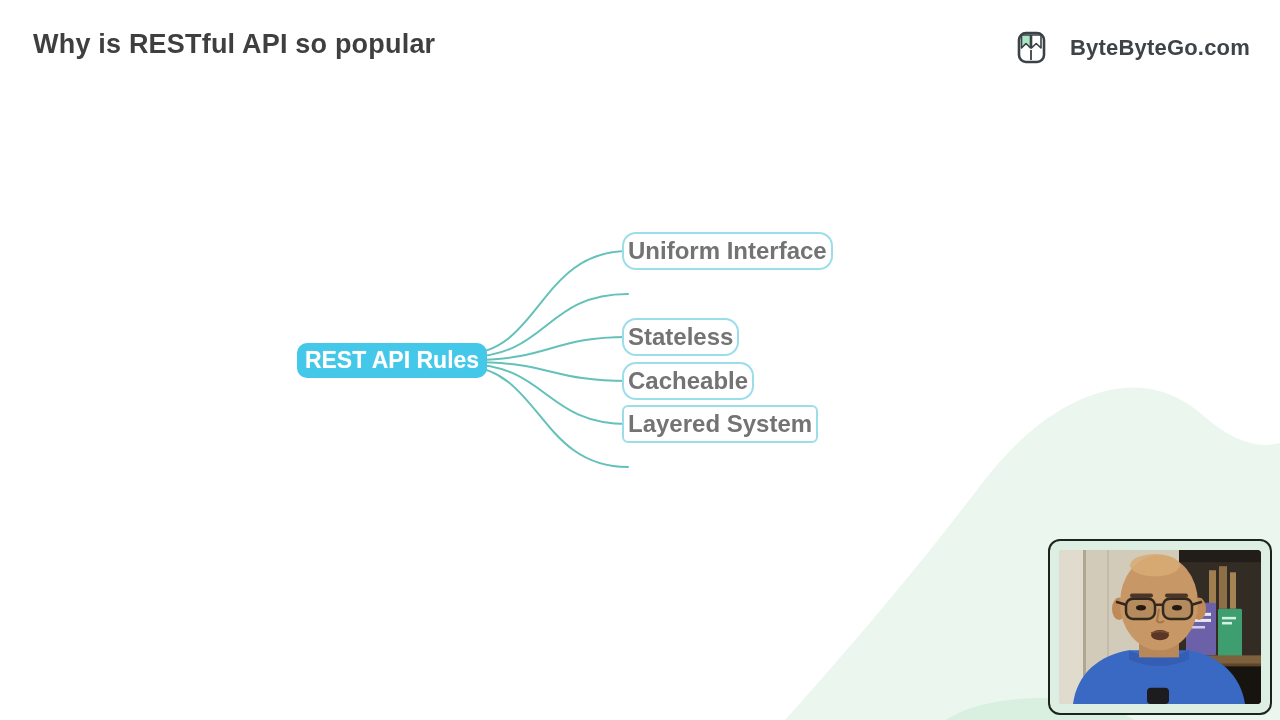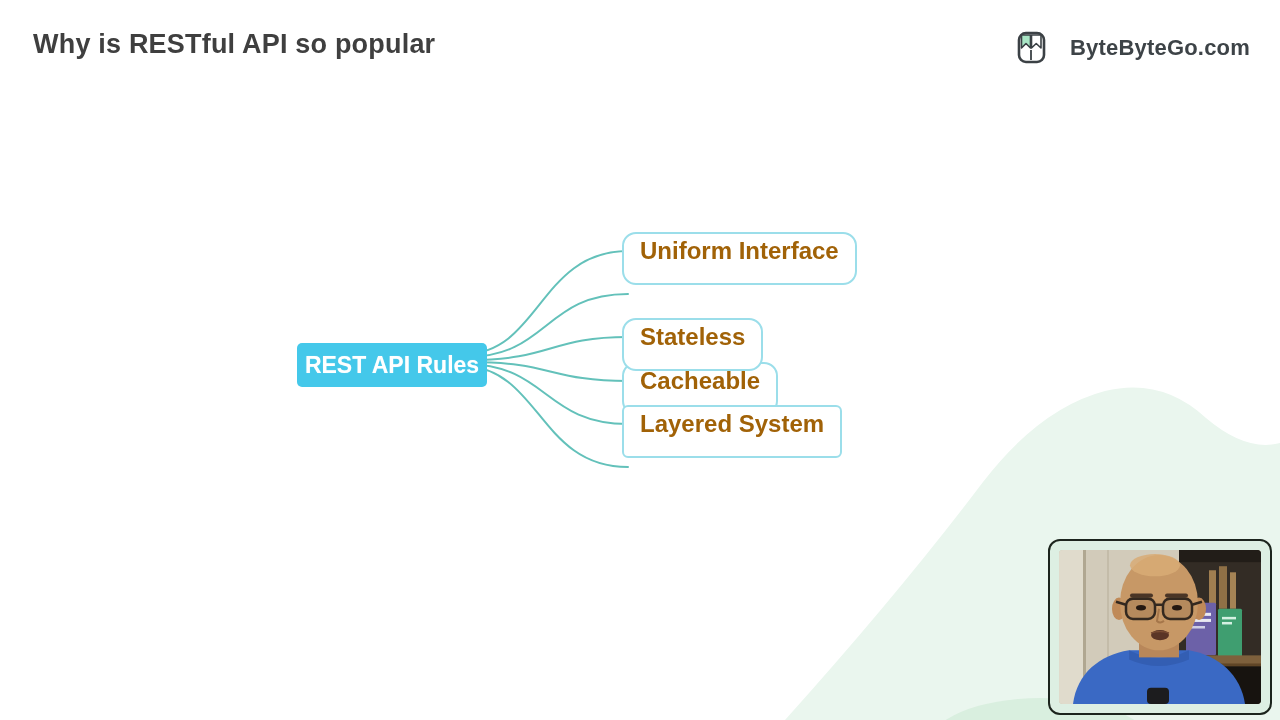--- a/index.html
+++ b/index.html
@@ -26,33 +26,33 @@
     display: flex; align-items: center; gap: 24px; z-index: 3; margin-top: 9px;
   }
   .brand-text {
     font-size: 22px; font-weight: bold; color: #3d4347; letter-spacing: 0.2px;
   }
 
   
   .connector-svg { position: absolute; inset: 0; z-index: 1; }
   .root-node {
     position: absolute; left: 297px; top: 343px;
-    width: 190px; height: 44px; z-index: 2;
-    background: #44c8ea; border-radius: 5px;
+    width: 190px; height: 35px; z-index: 2;
+    background: #44c8ea; border-radius: 10px;
     display: flex; align-items: center; justify-content: center;
     color: #ffffff; font-size: 23px; font-weight: bold;
     text-shadow: 0 0 1px rgba(255,255,255,.4);
   }
   .branch-node {
     position: absolute; left: 622px; z-index: 2;
-    height: 53px; line-height: 34px;
-    padding: 0 16px;
+    height: 38px; line-height: 34px;
+    padding: 0 4px;
     background: #ffffff;
     border: 2px solid #9bdeea; border-radius: 14px;
-    color: #a16207; font-size: 24px; font-weight: bold;
+    color: #737373; font-size: 24px; font-weight: bold;
     white-space: nowrap;
     display: inline-block;
   }
   .branch-0 { top: 232px; }
   .branch-1 { top: 275px; }
   .branch-2 { top: 318px; }
   .branch-3 { top: 362px; }
   .branch-4 { top: 405px; border-radius: 6px; }
   .branch-5 { top: 448px; }
 

